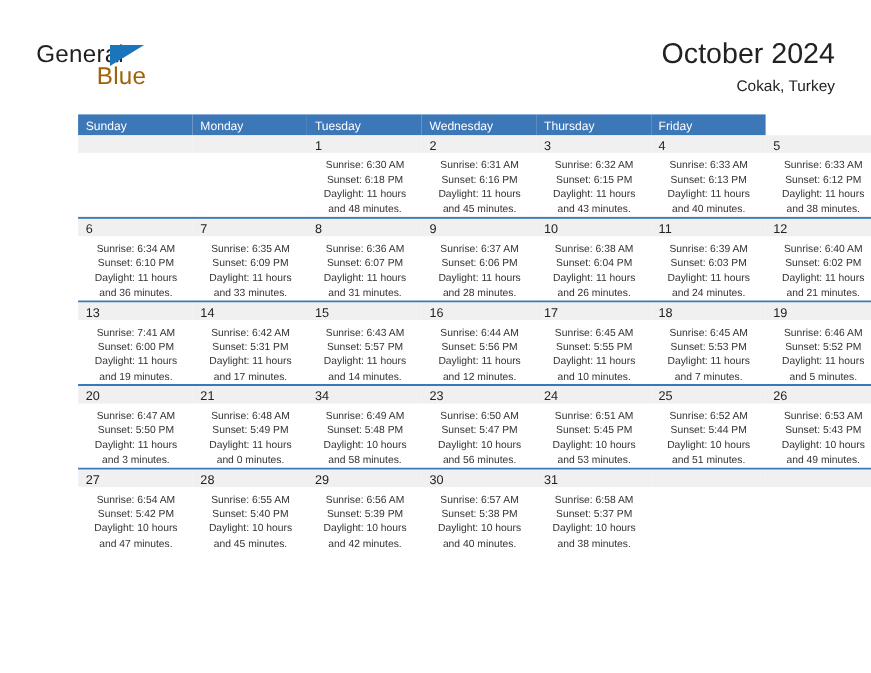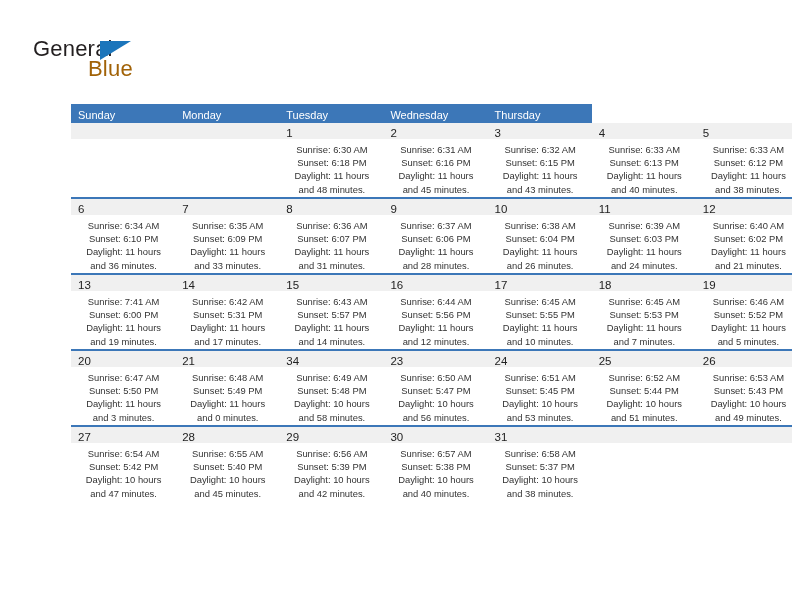--- a/index.html
+++ b/index.html
@@ -143,30 +143,35 @@
 <div class="page">
 
   <div class="top">
 
     <div class="logo">
       <span class="logo-general">General</span>
       <span class="logo-triangle"></span>
       <span class="logo-blue">Blue</span>
     </div>
 
+    <div class="title-block">
+      <div class="cal-title">October 2024</div>
+      <div class="cal-subtitle">Cokak, Turkey</div>
+    </div>
 
   </div>
 
   <div class="calendar">
     <div class="row header-row">
       <div class="cell">Sunday</div>
       <div class="cell">Monday</div>
       <div class="cell">Tuesday</div>
       <div class="cell">Wednesday</div>
       <div class="cell">Thursday</div>
+      <div class="cell">Friday</div>
     </div>
 
     <div id="weeks-container">
         <div class="week first">
           <div class="row daynum-row">
             <div class="cell empty"></div>
             <div class="cell empty"></div>
             <div class="cell">1</div>
             <div class="cell">2</div>
             <div class="cell">3</div>

